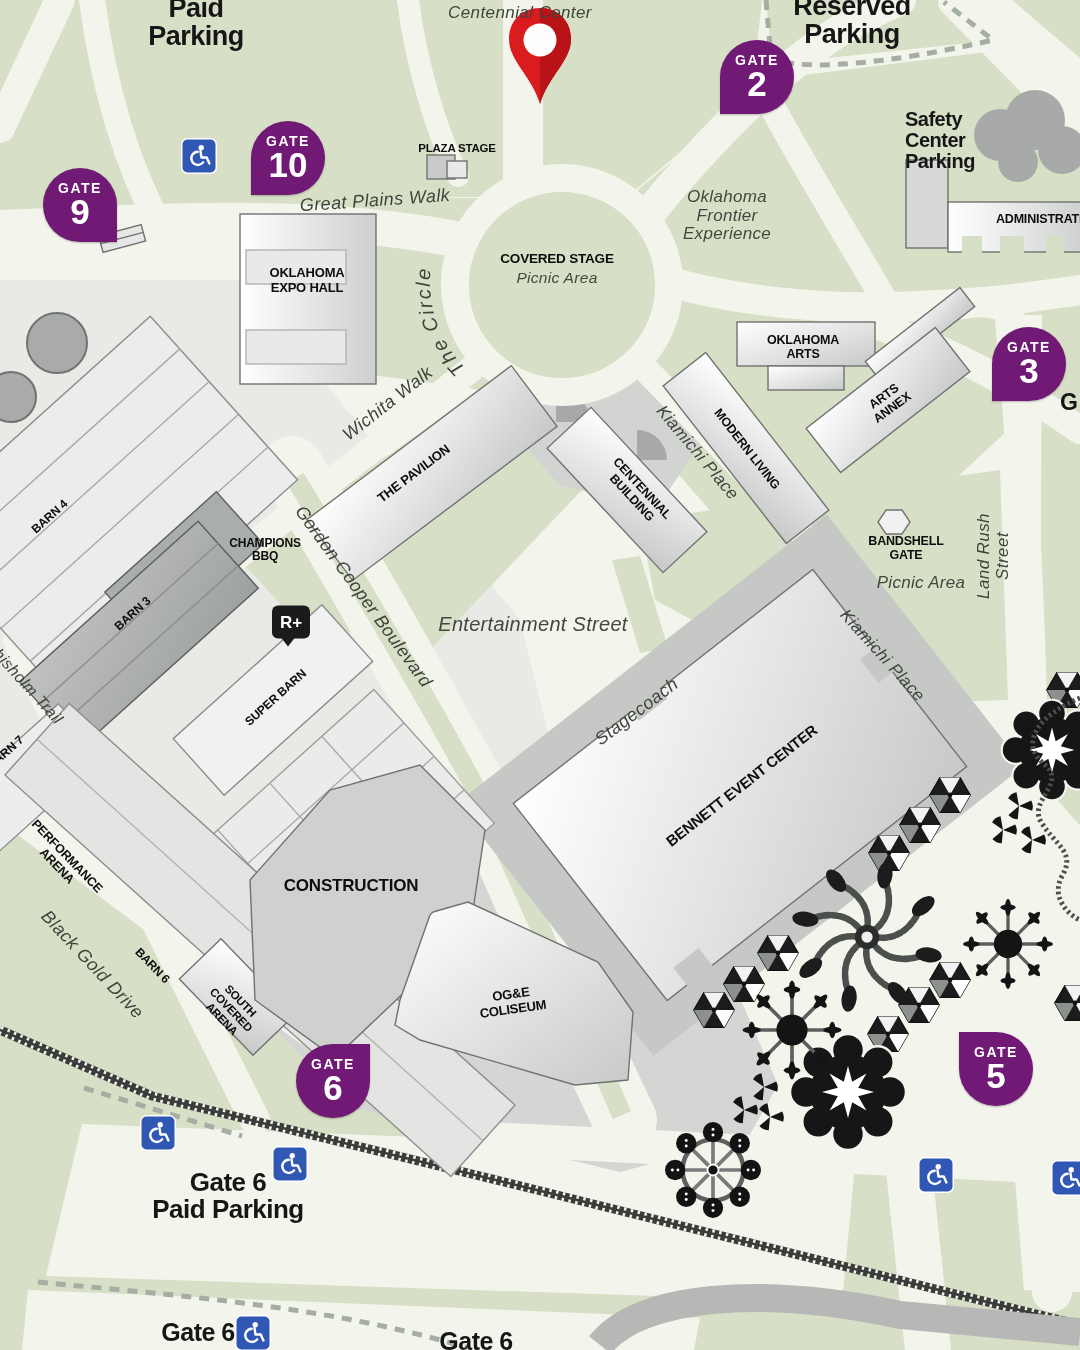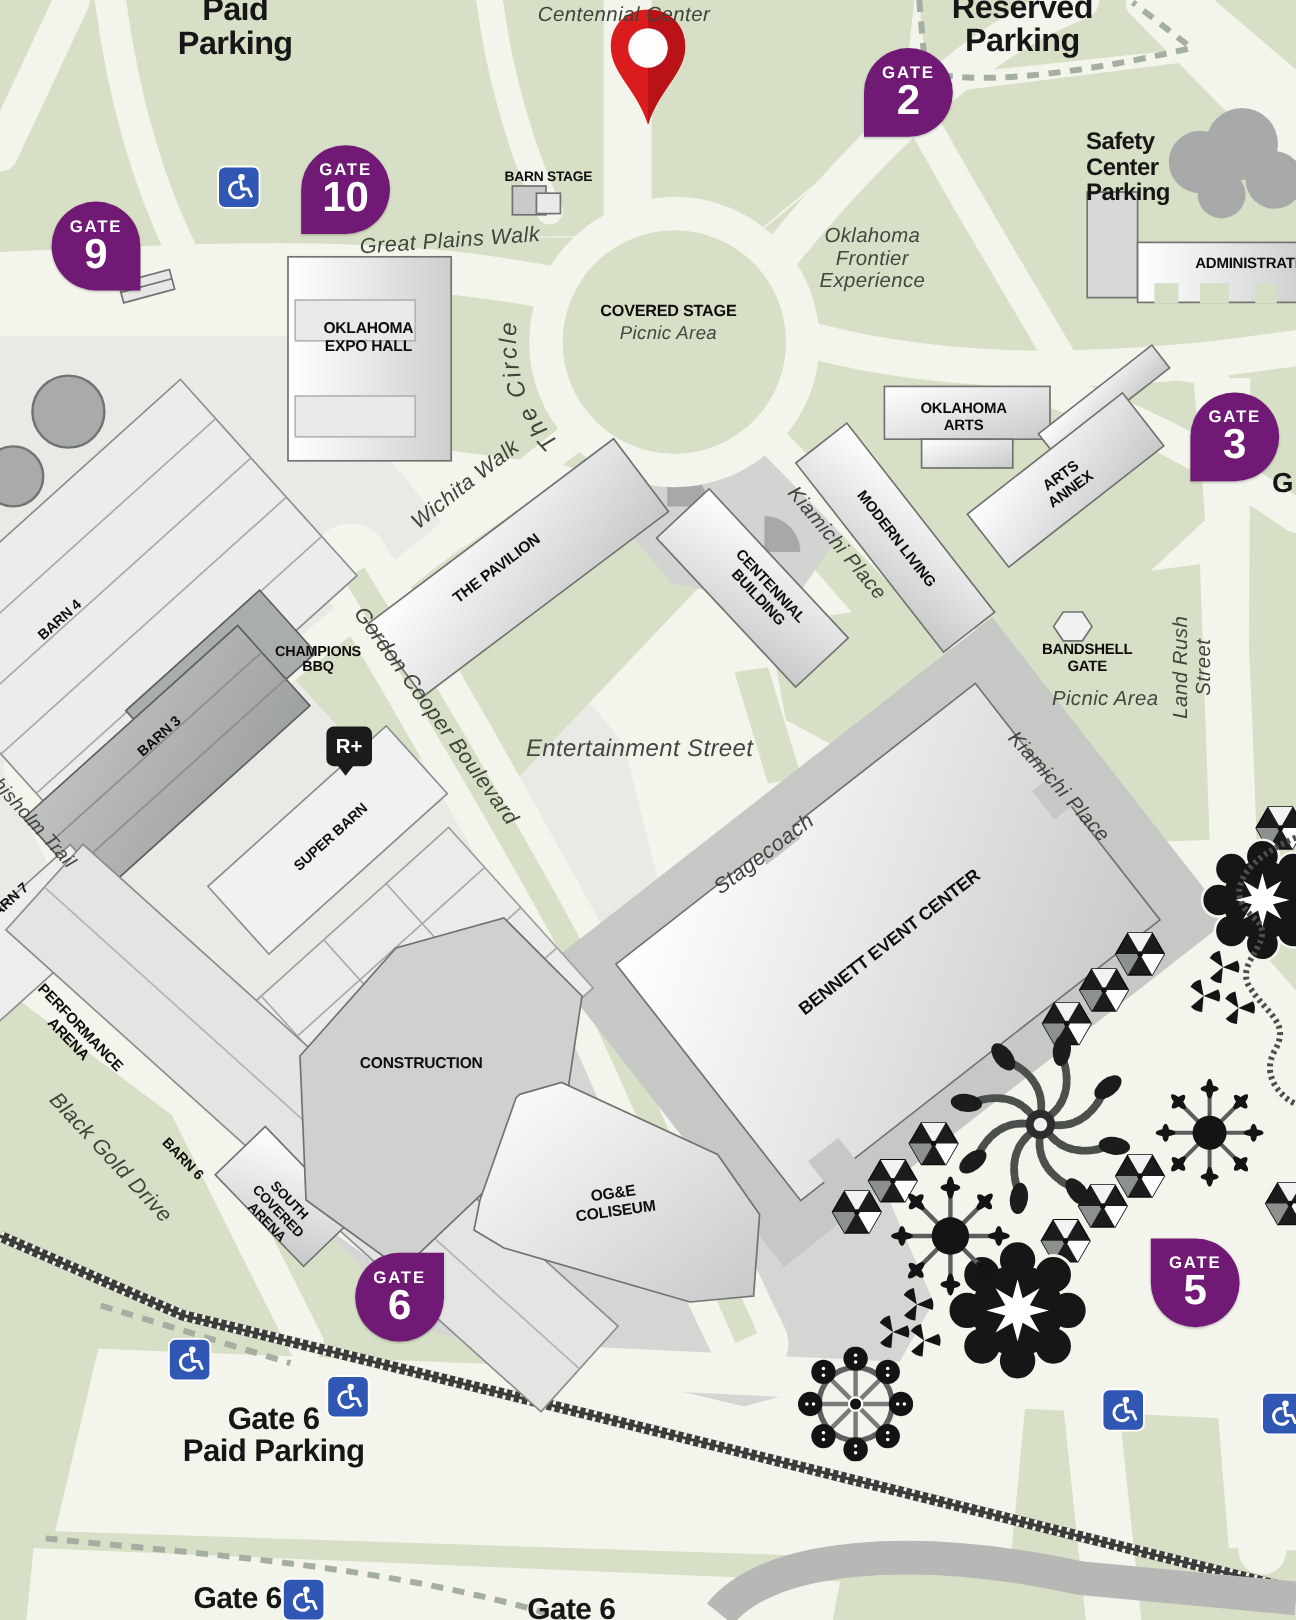--- a/index.html
+++ b/index.html
@@ -395,21 +395,21 @@
 
 <div class="lbl big" style="left:196px;top:22px;font-size:27px">Paid
 Parking</div>
 <div class="lbl st" style="left:520px;top:13px">Centennial Center</div>
 <div class="lbl big" style="left:852px;top:20px;font-size:27px">Reserved
 Parking</div>
 <div class="lbl big left" style="left:905px;top:140px;font-size:20px">Safety
 Center
 Parking</div>
 <div class="lbl b left" style="left:996px;top:219px">ADMINISTRATION</div>
-<div class="lbl b" style="left:457px;top:148px;font-size:11.5px">BARN STAGE</div>
+<div class="lbl b" style="left:457px;top:148px;font-size:11.5px">PLAZA STAGE</div>
 <div class="lbl st" style="left:375px;top:201px;--r:-4deg;font-size:18px">Great Plains Walk</div>
 <div class="lbl ar" style="left:727px;top:216px">Oklahoma
 Frontier
 Experience</div>
 <div class="lbl b" style="left:307px;top:281px;font-size:13px">OKLAHOMA
 EXPO HALL</div>
 <div class="lbl b" style="left:557px;top:259px;font-size:13.5px">COVERED STAGE</div>
 <div class="lbl ar" style="left:557px;top:278px;font-size:15.5px">Picnic Area</div>
 <div class="lbl st" style="left:388px;top:404px;--r:-38deg;font-size:18px">Wichita Walk</div>
 <div class="lbl b" style="left:803px;top:347px">OKLAHOMA
@@ -438,21 +438,21 @@
 <div class="lbl ar" style="left:533px;top:624px;font-size:20px">Entertainment Street</div>
 <div class="lbl st" style="left:637px;top:712px;--r:-37deg;font-size:18px">Stagecoach</div>
 <div class="lbl b" style="left:742px;top:786px;--r:-38deg;font-size:15px">BENNETT EVENT CENTER</div>
 <div class="lbl b" style="left:62px;top:861px;--r:46deg">PERFORMANCE
 ARENA</div>
 <div class="lbl b" style="left:152px;top:966px;--r:46deg;font-size:12px">BARN 6</div>
 <div class="lbl b" style="left:231px;top:1010px;--r:46deg;font-size:11.5px">SOUTH
 COVERED
 ARENA</div>
 <div class="lbl st" style="left:92px;top:965px;--r:47deg;font-size:18px">Black Gold Drive</div>
-<div class="lbl b" style="left:351px;top:886px;font-size:13px">CONSTRUCTION</div>
+<div class="lbl b" style="left:351px;top:886px;font-size:17px">CONSTRUCTION</div>
 <div class="lbl b" style="left:512px;top:1002px;--r:-8deg;font-size:13px">OG&amp;E
 COLISEUM</div>
 <div class="lbl big" style="left:228px;top:1196px">Gate 6
 Paid Parking</div>
 <div class="lbl big" style="left:198px;top:1332px;font-size:25px">Gate 6</div>
 <div class="lbl big" style="left:476px;top:1341px;font-size:25px">Gate 6</div>
 
 <div class="gate" style="left:757px;top:77px;border-radius:50% 50% 50% 0;">
   <span class="gw">GATE</span>
   <span class="gn">2</span>

